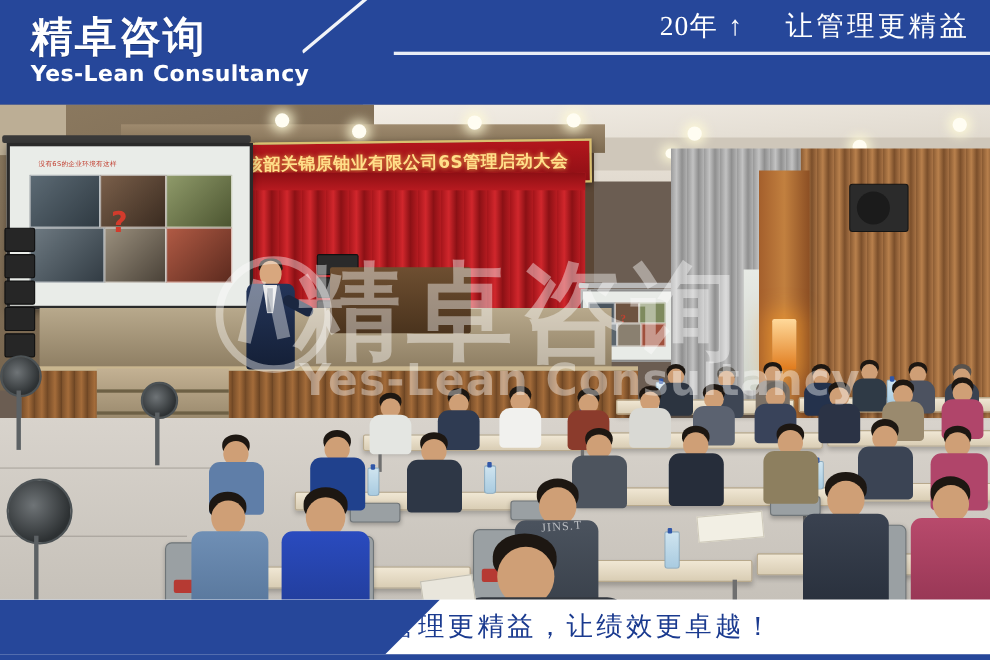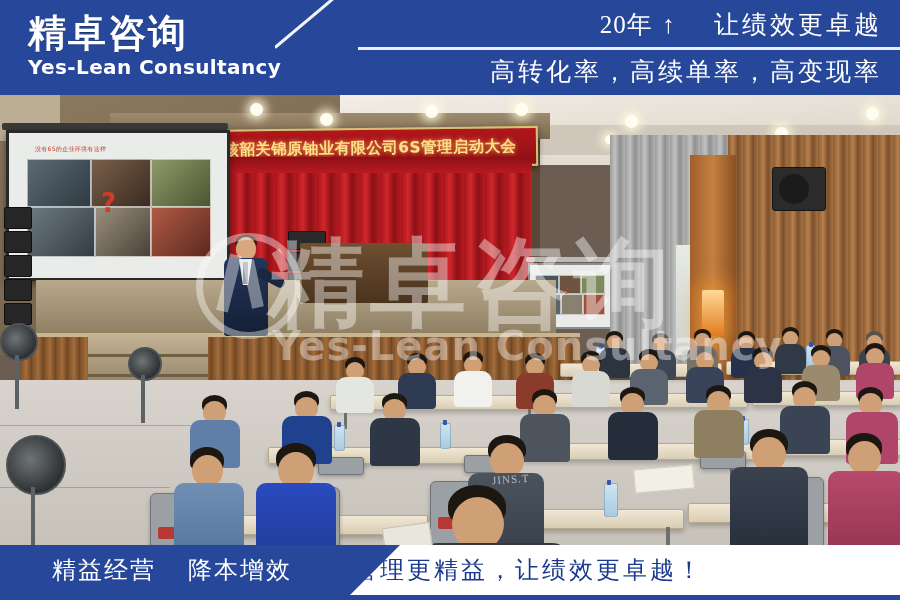--- a/index.html
+++ b/index.html
@@ -228,23 +228,22 @@
     <div id="logo">
       <div id="logo-cn">精卓咨询</div>
       <div id="logo-en">Yes-Lean Consultancy</div>
     </div>
     <div id="hdr-diag"></div>
     <div id="hdr-rule"></div>
     <div id="hdr-line1">
       <span class="num">20年</span>
       <span>↑</span>
       <span class="gap"></span>
-      <span>让绩效更卓越</span>
-    </div>
-    <div id="hdr-line2">高转化率，高续单率，高变现率</div>
+      <span>让管理更精益</span>
+    </div>
   </div>
 
   <div id="photo">
 
     <div class="wall-top"></div>
     <div class="ceil-beam"></div>
     <div class="ceil-soffit"></div>
     <div class="wall-left"></div>
     <div class="wall-left2"></div>
     <div class="wall-mid"></div>
@@ -560,21 +559,16 @@
   <div id="wm">
     <div id="wm-mark"></div>
     <div id="wm-cn">精卓咨询</div>
     <div id="wm-en">Yes-Lean Consultancy</div>
   </div>
 
   <div id="footer">
     <div id="ft-white"></div>
     <div id="ft-right-txt">让管理更精益，让绩效更卓越！</div>
     <div id="ft-blue"></div>
-    <div id="ft-left-txt">
-      <span>精益经营</span>
-      <span class="gap"></span>
-      <span>降本增效</span>
-    </div>
     <div id="ft-bottom"></div>
   </div>
 
 </div>
 
 </body></html>

